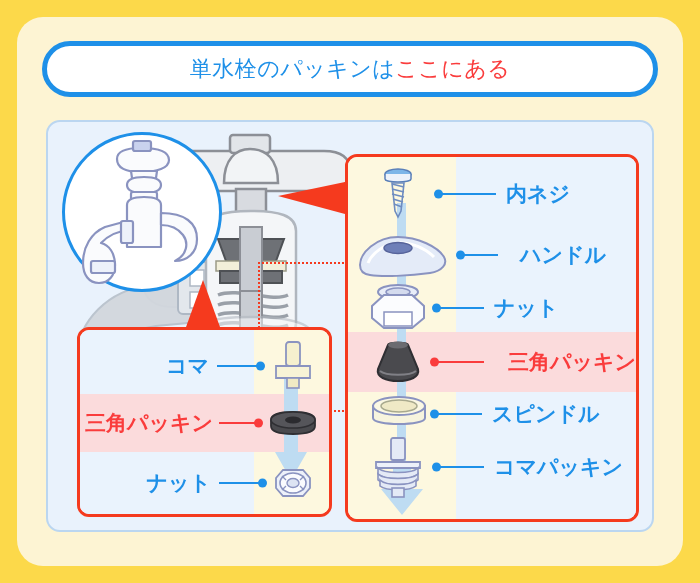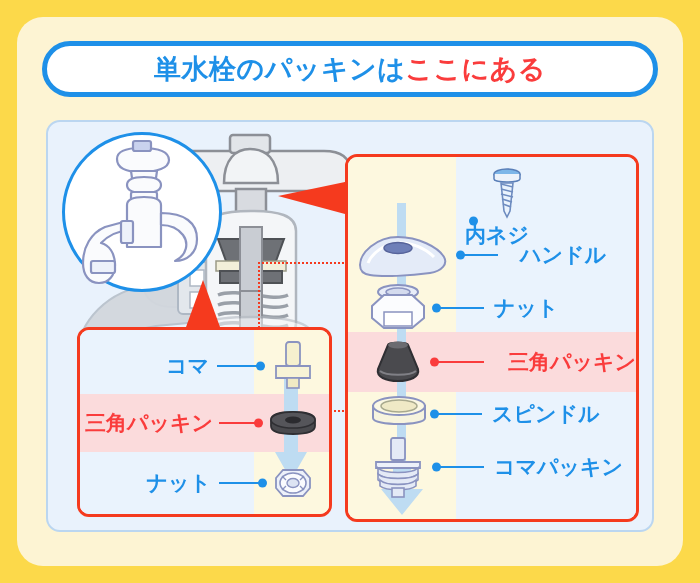--- a/index.html
+++ b/index.html
@@ -24,21 +24,21 @@
   .title-pill{
     position:absolute;left:42px;top:41px;
     width:616px;height:56px;
     background:#FFFFFF;
     border:5px solid #1E90E8;
     border-radius:30px;
     box-sizing:border-box;
     display:flex;align-items:center;justify-content:center;
   }
   .title-text{
-    font-size:27px;font-weight:bold;letter-spacing:0.5px;
+    font-size:22px;font-weight:normal;letter-spacing:0.5px;
     white-space:nowrap;
   }
   .t-blue{color:#1E90E8;}
   .t-red{color:#FA3C3C;}
 
   
   .stage{
     position:absolute;left:46px;top:120px;
     width:608px;height:412px;
     background:#E9F2FC;
@@ -200,21 +200,21 @@
     <div class="panel panel-right">
       <div class="col-tint" style="left:0;width:108px;background:#FDF8DF;"></div>
       <div class="col-tint" style="left:108px;right:0;background:#EAF3FD;"></div>
       <div class="hl-band" style="top:175px;height:60px;"></div>
 
       <div class="shaft" style="left:49px;top:46px;height:280px;"></div>
       <svg style="position:absolute;left:32px;top:306px;" width="44" height="54" viewBox="0 0 44 54">
         <path d="M13 0 L31 0 L31 26 L43 26 L22 52 L1 26 L13 26 Z" fill="#BEDCF2"></path>
       </svg>
 
-      <div class="row" style="top:10px;height:54px;flex-direction:column;">
+      <div class="row" style="top:10px;height:54px;">
         <div class="part" style="margin-left:30px;">
           <svg width="40" height="54" viewBox="0 0 40 54">
             <ellipse cx="20" cy="7" rx="13" ry="5" fill="#7EB6E8" stroke="#5A7FB8" stroke-width="1.5"></ellipse>
             <path d="M7 7 L7 12 C7 16 33 16 33 12 L33 7" fill="#EDF2FA" stroke="#5A7FB8" stroke-width="1.5"></path>
             <g stroke="#6E8CC0" stroke-width="1.6" fill="none">
               <path d="M14 17 L26 20"></path>
                 <path d="M14 22 L26 25"></path>
                 <path d="M14 27 L26 30"></path>
               <path d="M15 32 L25 35"></path>
                 <path d="M16 37 L24 40"></path>

